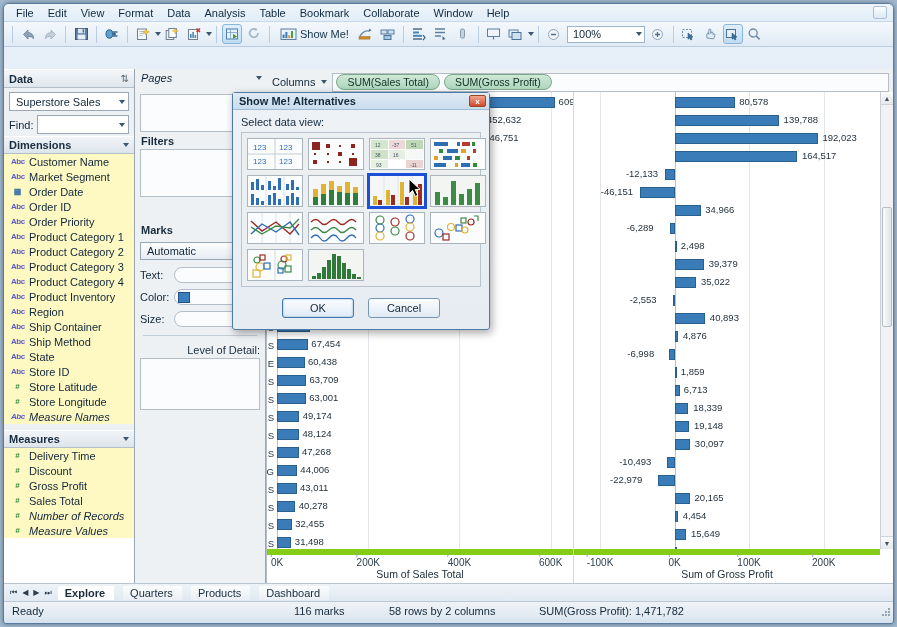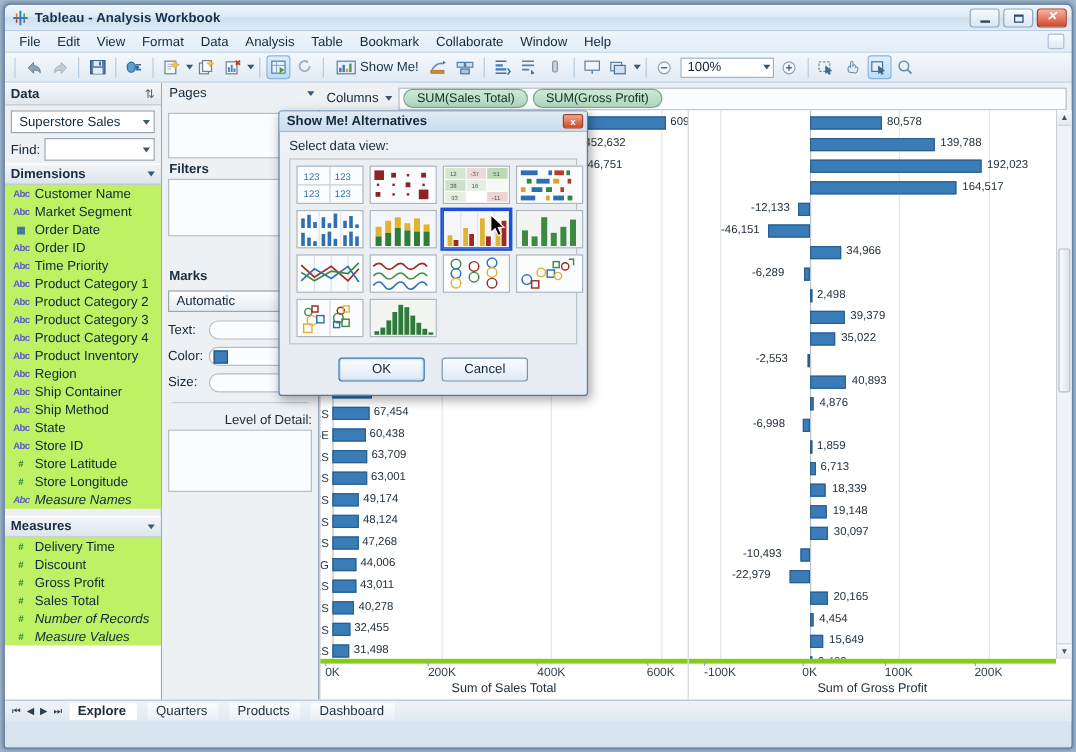--- a/index.html
+++ b/index.html
@@ -86,34 +86,34 @@
   }
   .findrow { display:flex; align-items:center; gap:4px; margin-top:4px; }
   .findrow label { font-size:11px;color:#10263a; }
   .findrow .combo { flex:1; }
   .sect-hdr {
     height:18px;display:flex;align-items:center;justify-content:space-between;
     padding:0 5px;font-weight:bold;font-size:11px;color:#182c3e;
     background:linear-gradient(to bottom,#f1f4f8,#dde5ec);
     border-top:1px solid #fff;border-bottom:1px solid #b4bfca;
   }
-  .fieldlist { background:#bef264; overflow:hidden; }
+  .fieldlist { background:#fef9c3; overflow:hidden; }
   .field { display:flex;align-items:center;gap:5px;height:15px;padding-left:7px; font-size:11px;color:#10263a;}
   .field .ic { width:13px;flex:none;text-align:center;font-size:8px;font-weight:bold;}
   .ic-abc { color:#5b5bc8; letter-spacing:-.5px;}
   .ic-hash { color:#2e8b3a; font-size:11px; }
   .ic-cal { color:#3a6ea5; font-size:9px;}
   .italic { font-style:italic; }
   .sets-body { background:#fff; flex:1; }
   .infoico { width:12px;height:12px;border-radius:50%;background:radial-gradient(circle at 35% 30%,#8fd0f5,#1f6fae);
     color:#fff;font-size:9px;font-weight:bold;text-align:center;line-height:12px;font-family:"Liberation Serif",serif;}
   
   .sheet { flex:1; display:flex; flex-direction:column; background:#eef1f4; min-width:0;}
   .shelfrow { display:flex; align-items:stretch; height:23px; }
-  .pagesCol { width:131px;flex:none;}
+  .pagesCol { width:131px;flex:none;font-style:italic;}
   .shelf-box {
     border:1px solid #b3bec9; background:#fbfcfd; margin:2px;
     display:flex;align-items:center;gap:4px;padding:0 3px;
   }
   .pill {
     height:16px;border-radius:8px;border:1px solid #7aa889;
     background:linear-gradient(to bottom,#cfe8d7,#aed6bd);
     font-size:10.5px;color:#103021;display:flex;align-items:center;padding:0 10px;
   }
   .pane-cardwrap { width:131px;flex:none; display:flex;flex-direction:column; background:#eef1f4;
@@ -130,21 +130,21 @@
   .mslot { flex:1;height:16px;border:1px solid #b3bec9;border-radius:8px;background:#fbfcfd;
     display:flex;align-items:center;padding-left:3px;}
   .swatch { width:12px;height:11px;background:#3a7ebf;border:1px solid #1f5party; border:1px solid #22527f;}
   .divider { height:1px;background:#c4ced8;margin:5px 8px; }
   
   .viz { flex:1; position:relative; background:#fff; border-left:1px solid #b3bec9; min-width:0;}
   .charts { position:absolute; inset:0 13px 0 0; display:flex; }
   .chartcol { flex:1; position:relative; border-right:1px solid #d2d8de; }
   .chartcol:last-child { border-right:none; }
   .plot { position:absolute; left:0; right:0; top:0; bottom:34px; overflow:hidden;}
-  .axis-zone { position:absolute; left:0;right:0;bottom:0;height:34px; border-top:4px solid #84cc16;}
+  .axis-zone { position:absolute; left:0;right:0;bottom:0;height:34px; border-top:6px solid #84cc16;}
   .tick { position:absolute; top:2px; font-size:10px; color:#30404e; transform:translateX(-50%); white-space:nowrap;}
   .tickmark { position:absolute; top:-4px; width:1px;height:4px;background:#9aa6b2; }
   .axis-title { position:absolute; bottom:3px; left:0; right:0; text-align:center; font-size:10.5px;color:#22313d;}
   .rowlbl { position:absolute; right:2px; font-size:9.5px;color:#2b3a47;white-space:nowrap;text-align:right;
      text-transform:uppercase; letter-spacing:.1px;}
   .bar { position:absolute; background:#3a7cb8; border:1px solid #27608f; height:11px;}
   .bar.thin { border:none; background:#3f7fbc;}
   .val { position:absolute; font-size:9.5px;color:#1e2c38;white-space:nowrap;}
   .gridline { position:absolute; top:0;bottom:0;width:1px;background:#e3e7eb;}
   .zeroline { position:absolute; top:0;bottom:0;width:1px;background:#b9c1c9;}
@@ -205,44 +205,20 @@
     font-size:11px;color:#12273a;display:flex;align-items:center;justify-content:center;
   }
   .btn.def { border-color:#3d77ad; box-shadow:0 0 2px #6fa9d8 inset; }
   .cursor { position:absolute; left:404px; top:174px; z-index:60; }
 </style>
 </head>
 <body>
 
 <div class="window">
 
-  <div class="titlebar">
-    <span class="tb-icon">
-      <svg width="14" height="14" viewBox="0 0 14 14">
-        <rect x="6.2" y="1" width="1.6" height="12" fill="#2e7bbf"></rect>
-        <rect x="1" y="6.2" width="12" height="1.6" fill="#2e7bbf"></rect>
-        <rect x="3.2" y="3.2" width="1.3" height="3" fill="#e07b2a"></rect>
-        <rect x="9.5" y="3.2" width="1.3" height="3" fill="#4aa14a"></rect>
-        <rect x="3.2" y="8" width="1.3" height="3" fill="#c0392b"></rect>
-        <rect x="9.5" y="8" width="1.3" height="3" fill="#7b52a1"></rect>
-      </svg>
-    </span>
-    <span class="tb-title">Tableau - Analysis Workbook</span>
-    <div class="wincontrols">
-      <div class="wbtn">
-          <i class="g-min"></i>
-        </div>
-      <div class="wbtn">
-          <i class="g-max"></i>
-        </div>
-      <div class="wbtn close">
-          <i class="g-close">✕</i>
-        </div>
-    </div>
-  </div>
 
   <div class="menubar">
     <div class="mi">File</div>
     <div class="mi">Edit</div>
     <div class="mi">View</div>
     <div class="mi">Format</div>
     <div class="mi">Data</div>
     <div class="mi">Analysis</div>
     <div class="mi">Table</div>
     <div class="mi">Bookmark</div>
@@ -459,21 +435,21 @@
         <div class="field">
             <span class="ic ic-cal">▦</span>
             <span>Order Date</span>
           </div>
         <div class="field">
             <span class="ic ic-abc">Abc</span>
             <span>Order ID</span>
           </div>
         <div class="field">
             <span class="ic ic-abc">Abc</span>
-            <span>Time Priority</span>
+            <span>Order Priority</span>
           </div>
         <div class="field">
             <span class="ic ic-abc">Abc</span>
             <span>Product Category 1</span>
           </div>
         <div class="field">
             <span class="ic ic-abc">Abc</span>
             <span>Product Category 2</span>
           </div>
         <div class="field">
@@ -1083,13 +1059,31 @@
     <div class="tab active">Explore</div>
     <div class="tabsep"></div>
     <div class="tab">Quarters</div>
     <div class="tabsep"></div>
     <div class="tab">Products</div>
     <div class="tabsep"></div>
     <div class="tab">Dashboard</div>
     <div class="tabsep"></div>
   </div>
 
+  <div class="statusbar">
+    <span class="s1">Ready</span>
+    <span class="s2">116 marks</span>
+    <span class="s3">58 rows by 2 columns</span>
+    <span>SUM(Gross Profit): 1,471,782</span>
+    <span class="resizer">
+      <svg width="12" height="12" viewBox="0 0 12 12">
+        <g fill="#94a3b0">
+          <rect x="9" y="3" width="2" height="2"></rect>
+            <rect x="6" y="6" width="2" height="2"></rect>
+          <rect x="9" y="6" width="2" height="2"></rect>
+            <rect x="3" y="9" width="2" height="2"></rect>
+          <rect x="6" y="9" width="2" height="2"></rect>
+            <rect x="9" y="9" width="2" height="2"></rect>
+        </g>
+      </svg>
+    </span>
+  </div>
 </div>
 
 </body></html>

